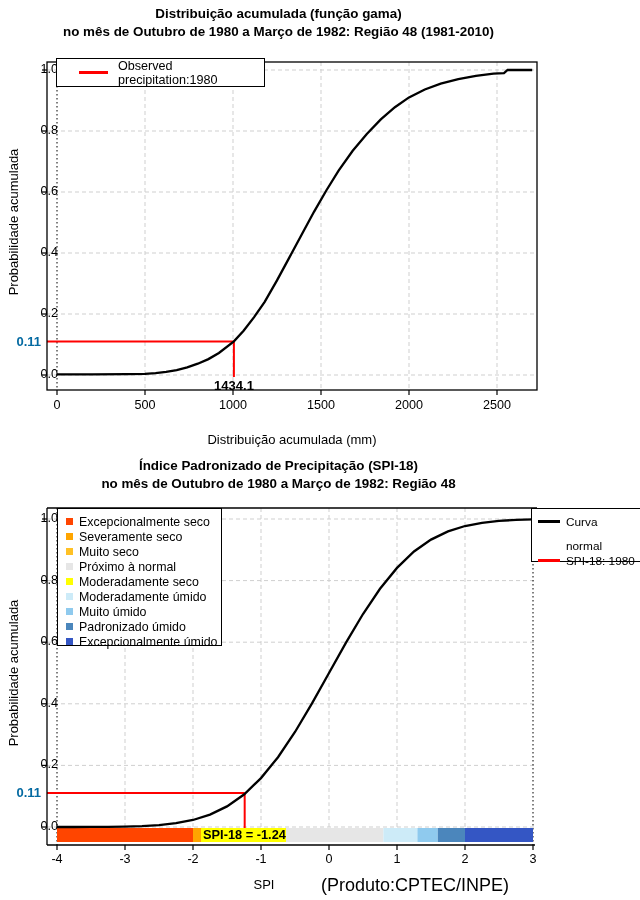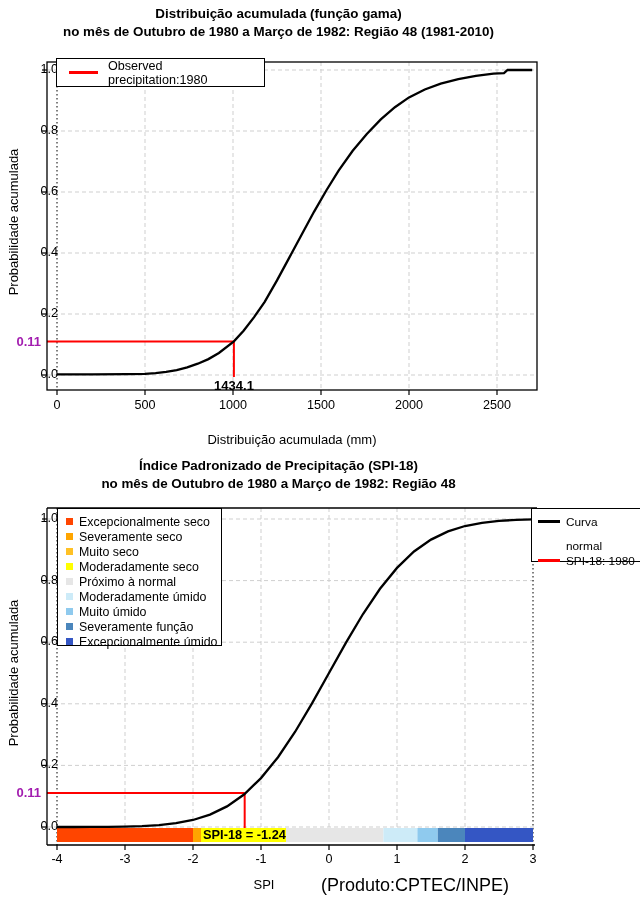--- a/index.html
+++ b/index.html
@@ -9,27 +9,27 @@
   section{position:absolute;left:0;top:0;width:640px;height:900px;pointer-events:none;}
   .title{position:absolute;left:0;width:485px;text-align:center;font-weight:bold;
          font-size:13.4px;white-space:nowrap;margin-left:36px;}
   .ylab{position:absolute;white-space:nowrap;font-size:13px;
         transform:translate(-50%,-50%) rotate(-90deg);}
   .xlab{position:absolute;transform:translateX(-50%);font-size:13px;white-space:nowrap;}
   .credit{position:absolute;transform:translateX(-50%);font-size:18px;white-space:nowrap;}
   .tkx{position:absolute;transform:translateX(-50%);font-size:12.6px;white-space:nowrap;}
   .tky{position:absolute;left:0;width:41px;text-align:right;font-size:12.6px;margin-left:17px;}
   .annY{position:absolute;left:0;width:41px;text-align:right;font-weight:bold;
-        font-size:13px;color:#a21caf;}
+        font-size:13px;color:#0369a1;}
   .annX{position:absolute;transform:translateX(-50%);font-weight:bold;font-size:13px;}
   .spi-label{position:absolute;left:203px;top:828px;font-weight:bold;font-size:12.8px;
         line-height:14px;white-space:nowrap;z-index:6;}
   .legend-box{position:absolute;background:#fff;border:1px solid #000;box-sizing:border-box;z-index:5;}
   #legend1{left:56px;top:58px;width:209px;height:29px;display:flex;align-items:center;
-        gap:10px;padding-left:12px;font-size:12.6px;}
+        gap:10px;padding-left:22px;font-size:12.6px;}
   .line-swatch{display:inline-block;width:29px;height:3px;flex:none;}
   #cat-legend{left:57px;top:508px;width:165px;height:138px;padding:5px 0 0 8px;}
   .cat-row{height:15px;display:flex;align-items:center;gap:6px;}
   .cat-sq{width:7px;height:7px;flex:none;}
   .cat-txt{font-size:12.4px;white-space:nowrap;}
   #legend2{left:531px;top:508px;width:116px;height:54px;font-size:11.8px;padding-top:5px;}
   .l2row{display:flex;align-items:center;gap:6px;padding-left:6px;height:15px;}
   .l2row .line-swatch{width:22px;height:2.5px;}
   .l2indent{padding-left:34px;height:15px;display:flex;align-items:center;margin-top:9px;}
 </style>
@@ -153,38 +153,38 @@
         </div>
         <div class="cat-row">
           <span class="cat-sq" style="background: rgb(255, 165, 0);"></span>
           <span class="cat-txt">Severamente seco</span>
         </div>
         <div class="cat-row">
           <span class="cat-sq" style="background: rgb(255, 193, 37);"></span>
           <span class="cat-txt">Muito seco</span>
         </div>
         <div class="cat-row">
+          <span class="cat-sq" style="background: rgb(230, 230, 230);"></span>
+          <span class="cat-txt">Próximo à normal</span>
+        </div>
+        <div class="cat-row">
           <span class="cat-sq" style="background: rgb(255, 255, 0);"></span>
           <span class="cat-txt">Moderadamente seco</span>
         </div>
         <div class="cat-row">
-          <span class="cat-sq" style="background: rgb(230, 230, 230);"></span>
-          <span class="cat-txt">Próximo à normal</span>
-        </div>
-        <div class="cat-row">
           <span class="cat-sq" style="background: rgb(205, 235, 248);"></span>
           <span class="cat-txt">Moderadamente úmido</span>
         </div>
         <div class="cat-row">
           <span class="cat-sq" style="background: rgb(143, 202, 238);"></span>
           <span class="cat-txt">Muito úmido</span>
         </div>
         <div class="cat-row">
           <span class="cat-sq" style="background: rgb(75, 134, 188);"></span>
-          <span class="cat-txt">Severamente função</span>
+          <span class="cat-txt">Padronizado úmido</span>
         </div>
         <div class="cat-row">
           <span class="cat-sq" style="background: rgb(52, 86, 196);"></span>
           <span class="cat-txt">Excepcionalmente úmido</span>
         </div>
       </div>
 
     <div id="legend2" class="legend-box">
       <div class="l2row">
         <span class="line-swatch" style="background: rgb(0, 0, 0);"></span>

